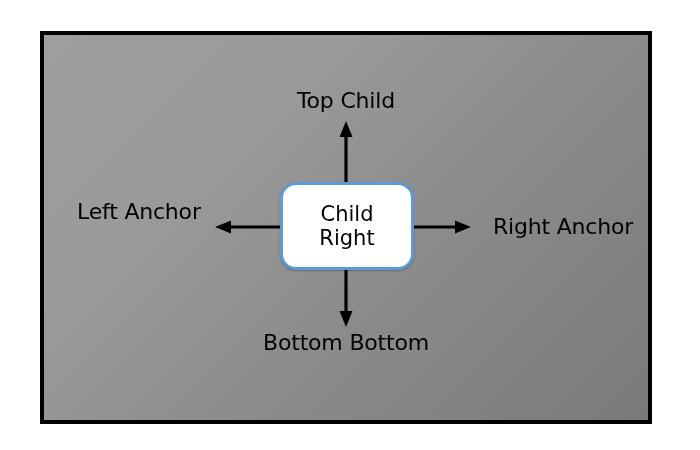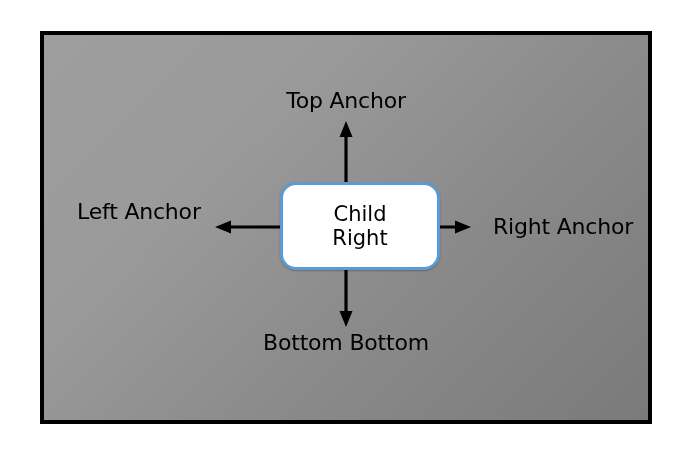--- a/index.html
+++ b/index.html
@@ -73,21 +73,21 @@
     width: 700px;
     height: 450px;
     pointer-events: none;
   }
 
   
   #child-node {
     position: absolute;
     left: 280px;
     top: 182px;
-    width: 160px;
+    width: 134px;
     height: 88px;
     box-sizing: border-box;
     background: #ffffff;
     border: 3px solid #5b9bd5;
     border-radius: 16px;
     display: flex;
     flex-direction: column;
     align-items: center;
     justify-content: center;
     box-shadow: 0 1px 2px rgba(0,0,0,0.25);
@@ -129,21 +129,21 @@
         <line x1="281" y1="227" x2="228" y2="227" stroke="#000000" stroke-width="3.2"></line>
         <polygon points="215,227 231,220.5 231,233.5" fill="#000000"></polygon>
       </g>
 
       <g>
         <line x1="413" y1="227" x2="458" y2="227" stroke="#000000" stroke-width="3.2"></line>
         <polygon points="471,227 455,220.5 455,233.5" fill="#000000"></polygon>
       </g>
     </svg>
 
-    <div class="anchor-label" id="label-top-anchor" style="top:55px;">Top Anchor</div>
+    <div class="anchor-label" id="label-top-anchor" style="top:55px;">Top Child</div>
 
     <div class="anchor-label" id="label-left-anchor" style="left:33px; top:166px;text-align:center;">Left Anchor</div>
 
     <div class="anchor-label" id="label-right-anchor" style="left:429px; top:181px;margin-left:20px;">Right Anchor</div>
 
     <div class="anchor-label" id="label-bottom-anchor" style="top:297px;">Bottom Bottom</div>
 
     <div id="child-node" style="left:236px; top:147px;">
       <div class="node-line">Child</div>
       <div class="node-line">Right</div>

